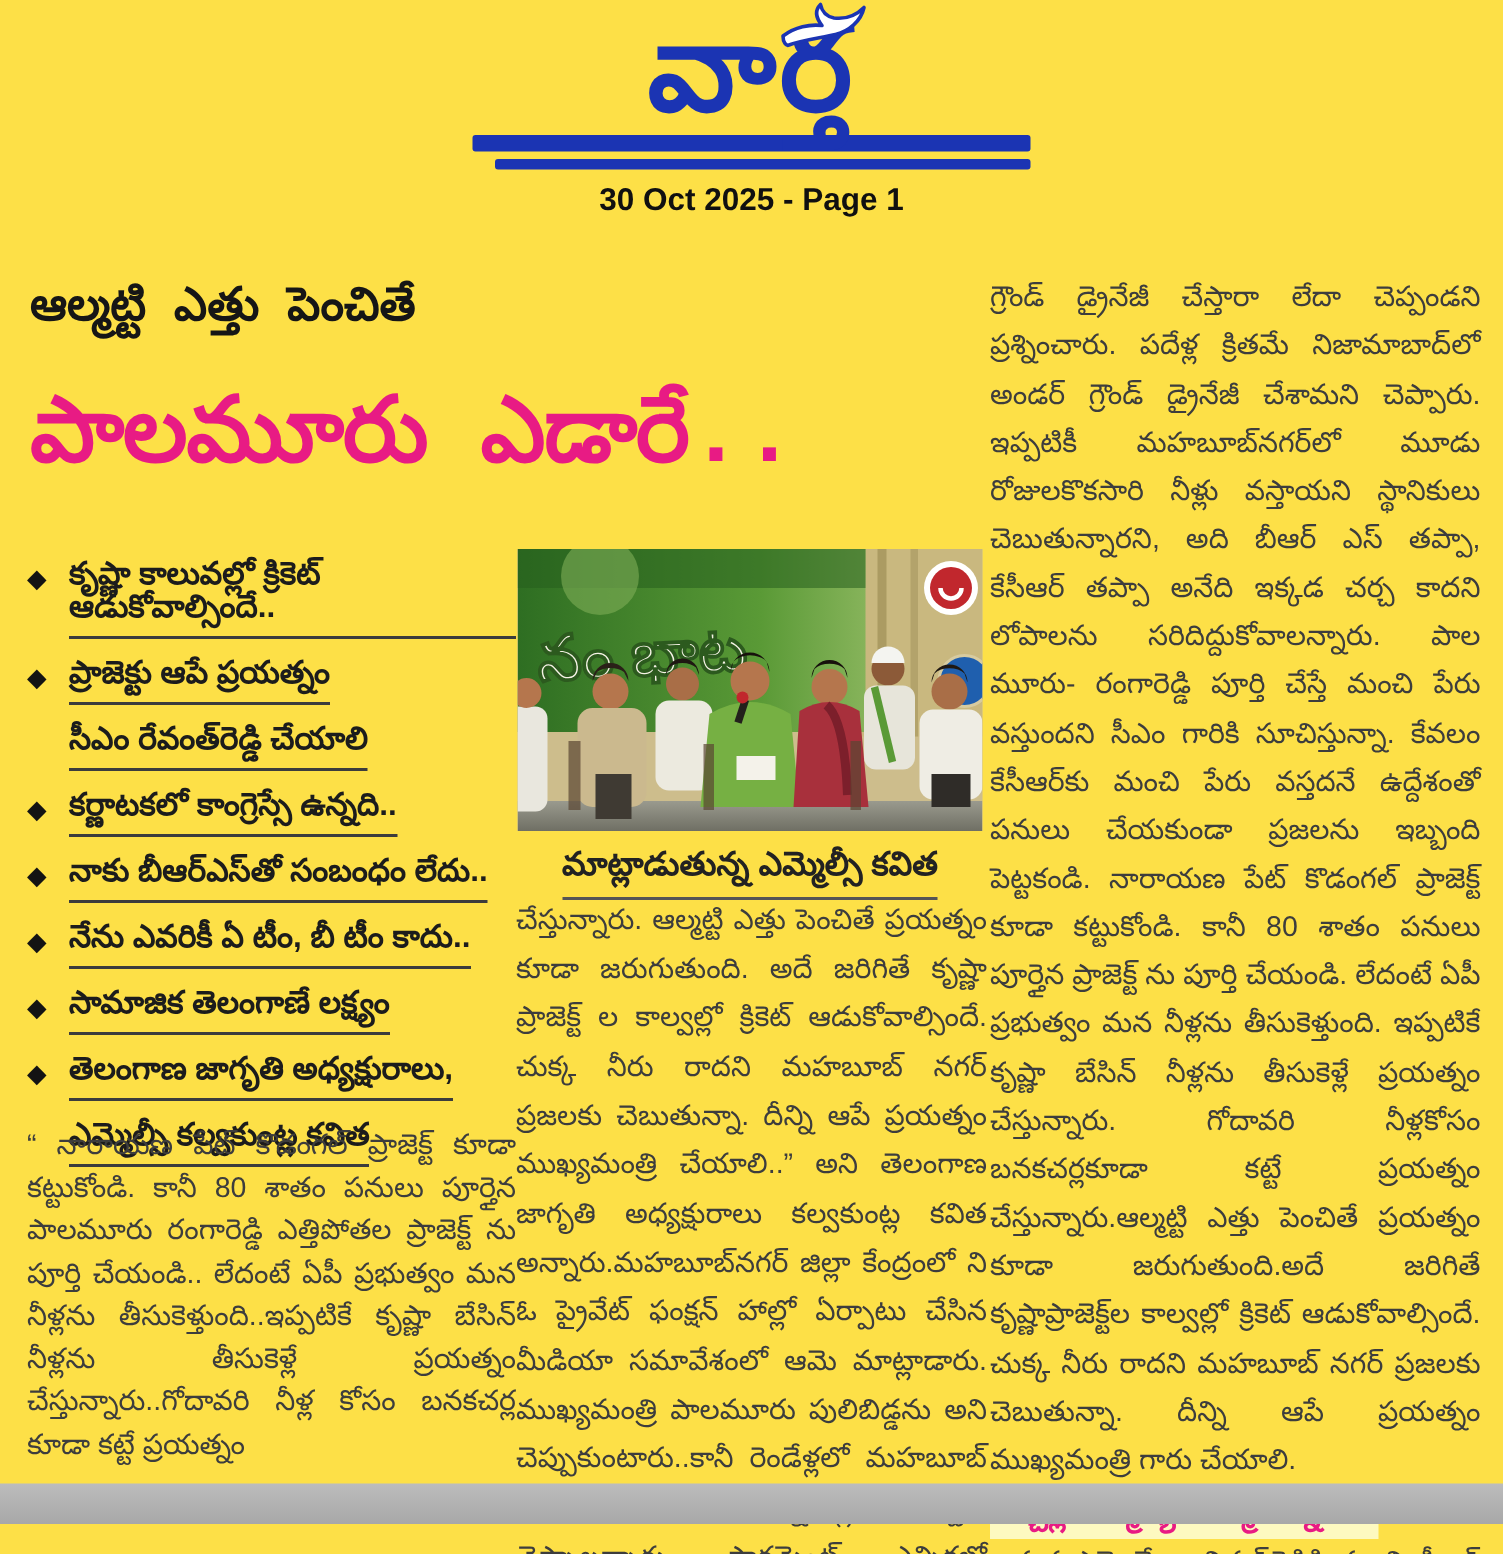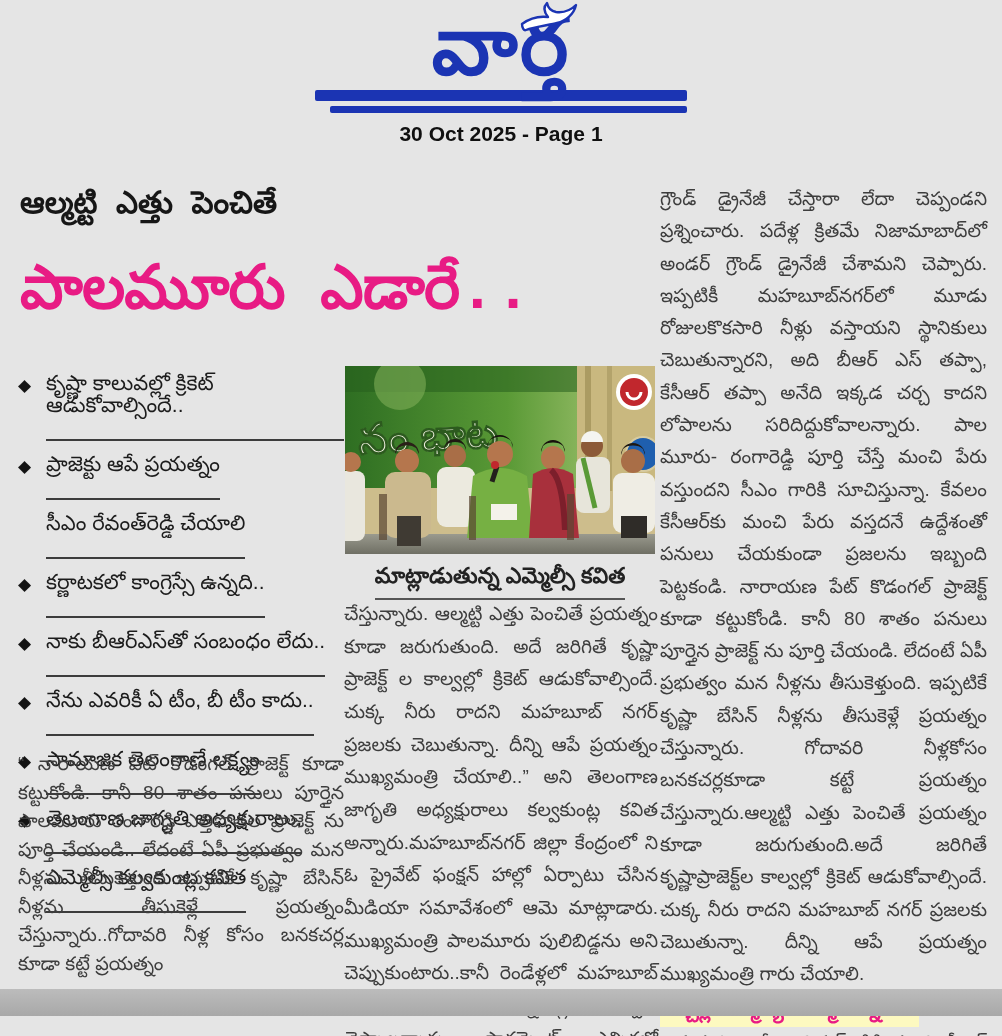--- a/index.html
+++ b/index.html
@@ -4,21 +4,21 @@
 <style>
   * { margin: 0; padding: 0; box-sizing: border-box; }
   html, body { background: #ffffff; }
   body {
     width: 1002px; height: 1036px;
     position: relative;
     overflow: hidden;
     font-family: "Liberation Sans", sans-serif;
     color: #333;
   }
-  .page { position: absolute; inset: 0; background: #e5e5e5; }
+  .page { position: absolute; inset: 0; background: #fde047; }
 
   
   .masthead { position: absolute; top: 2px; left: 0; right: 0; text-align: center; }
   .logo-wrap { display: inline-block; position: relative; padding-top: 2px; }
   .dove { position: absolute; top: -2px; left: 54%; width: 62px; height: 34px; }
   .logo-text {
     display: block;
     font-size: 82px; line-height: 1.02;
     font-weight: bold;
     color: #1b34b3;
@@ -42,22 +42,22 @@
   }
 
   
   .bullets { position: absolute; left: 18px; top: 372px; width: 326px; }
   .bullet-row { display: flex; align-items: flex-start; margin-bottom: 12px; }
   .bullet-marker {
     min-width: 28px; font-size: 17px; color: #131313; padding-top: 3px;
   }
   .bullet-text {
     display: inline-block;
-    font-size: 21px; font-weight: normal; color: #1c1c1c;
-    padding-bottom: 23px;
+    font-size: 21px; font-weight: bold; color: #1c1c1c;
+    padding-bottom: 8px;
     border-bottom: 2px solid #3c3c3c;
     line-height: 1.05;
   }
 
   
   .left-body-block { position: absolute; left: 18px; top: 742px; width: 326px; }
   .dateline { font-size: 20px; font-weight: bold; color: #151515; letter-spacing: -0.3px; }
   .body-text {
     font-size: 19px; line-height: 1.5; color: #3d3d3d;
     text-align: justify; margin-top: 8px;

